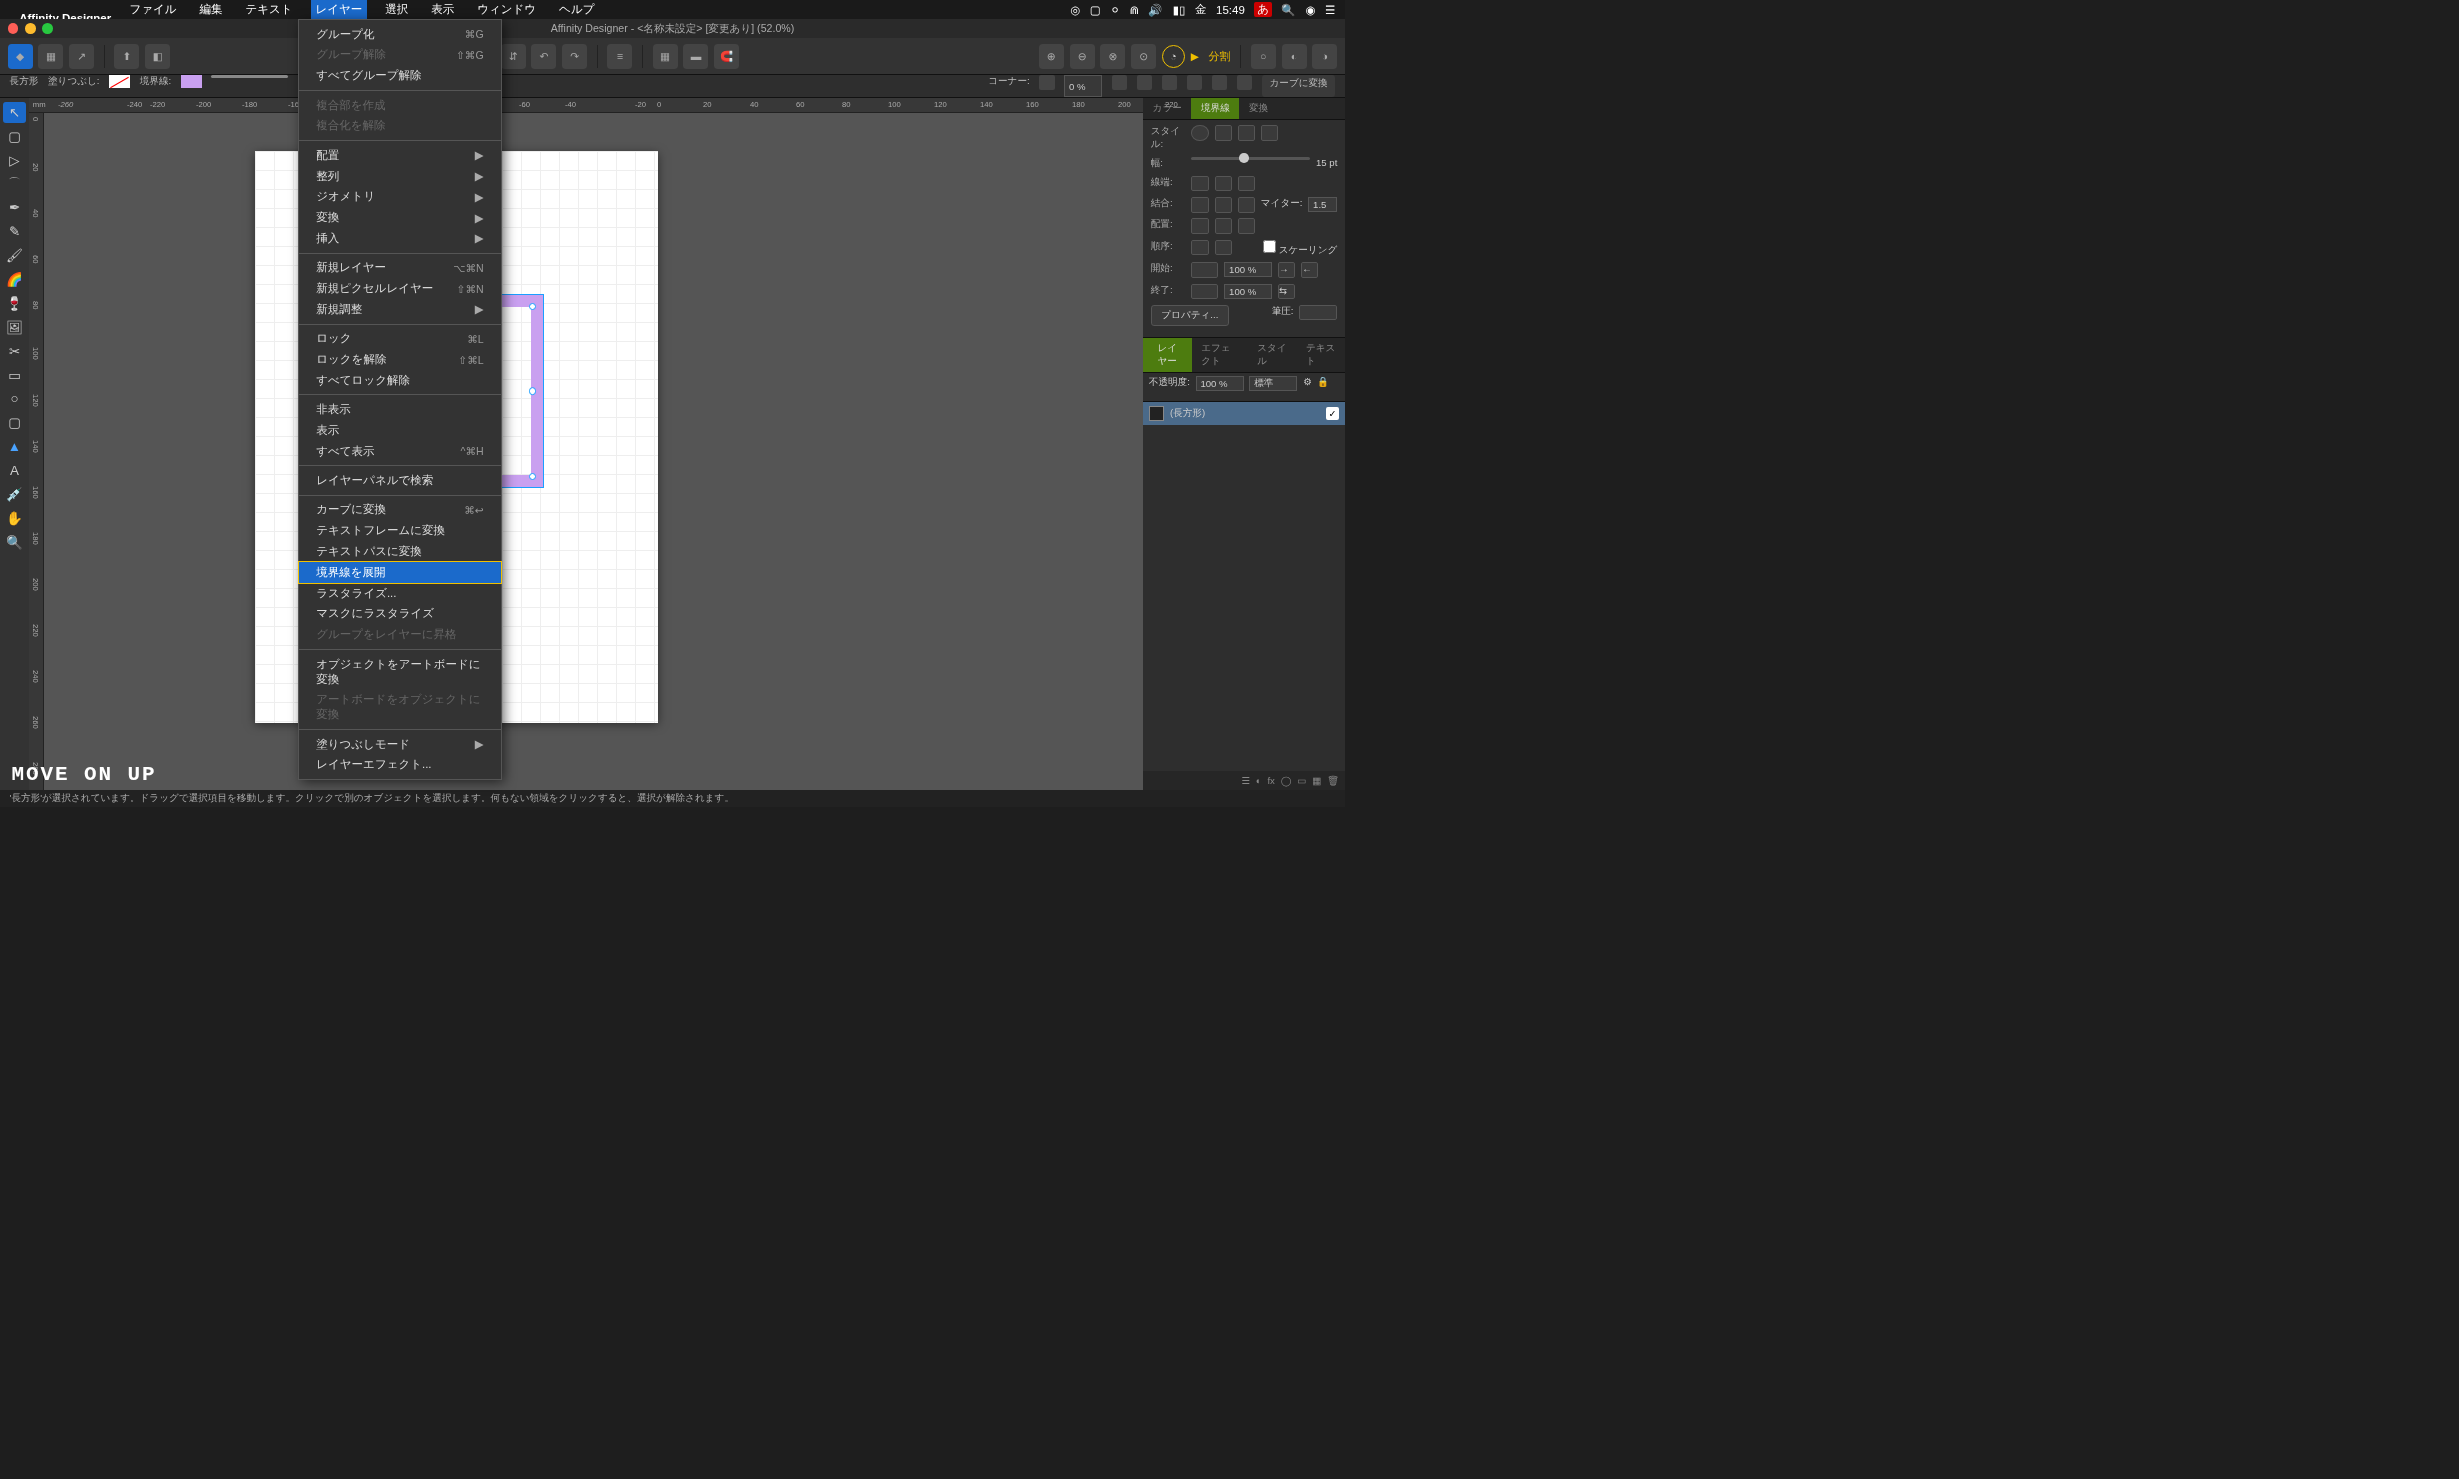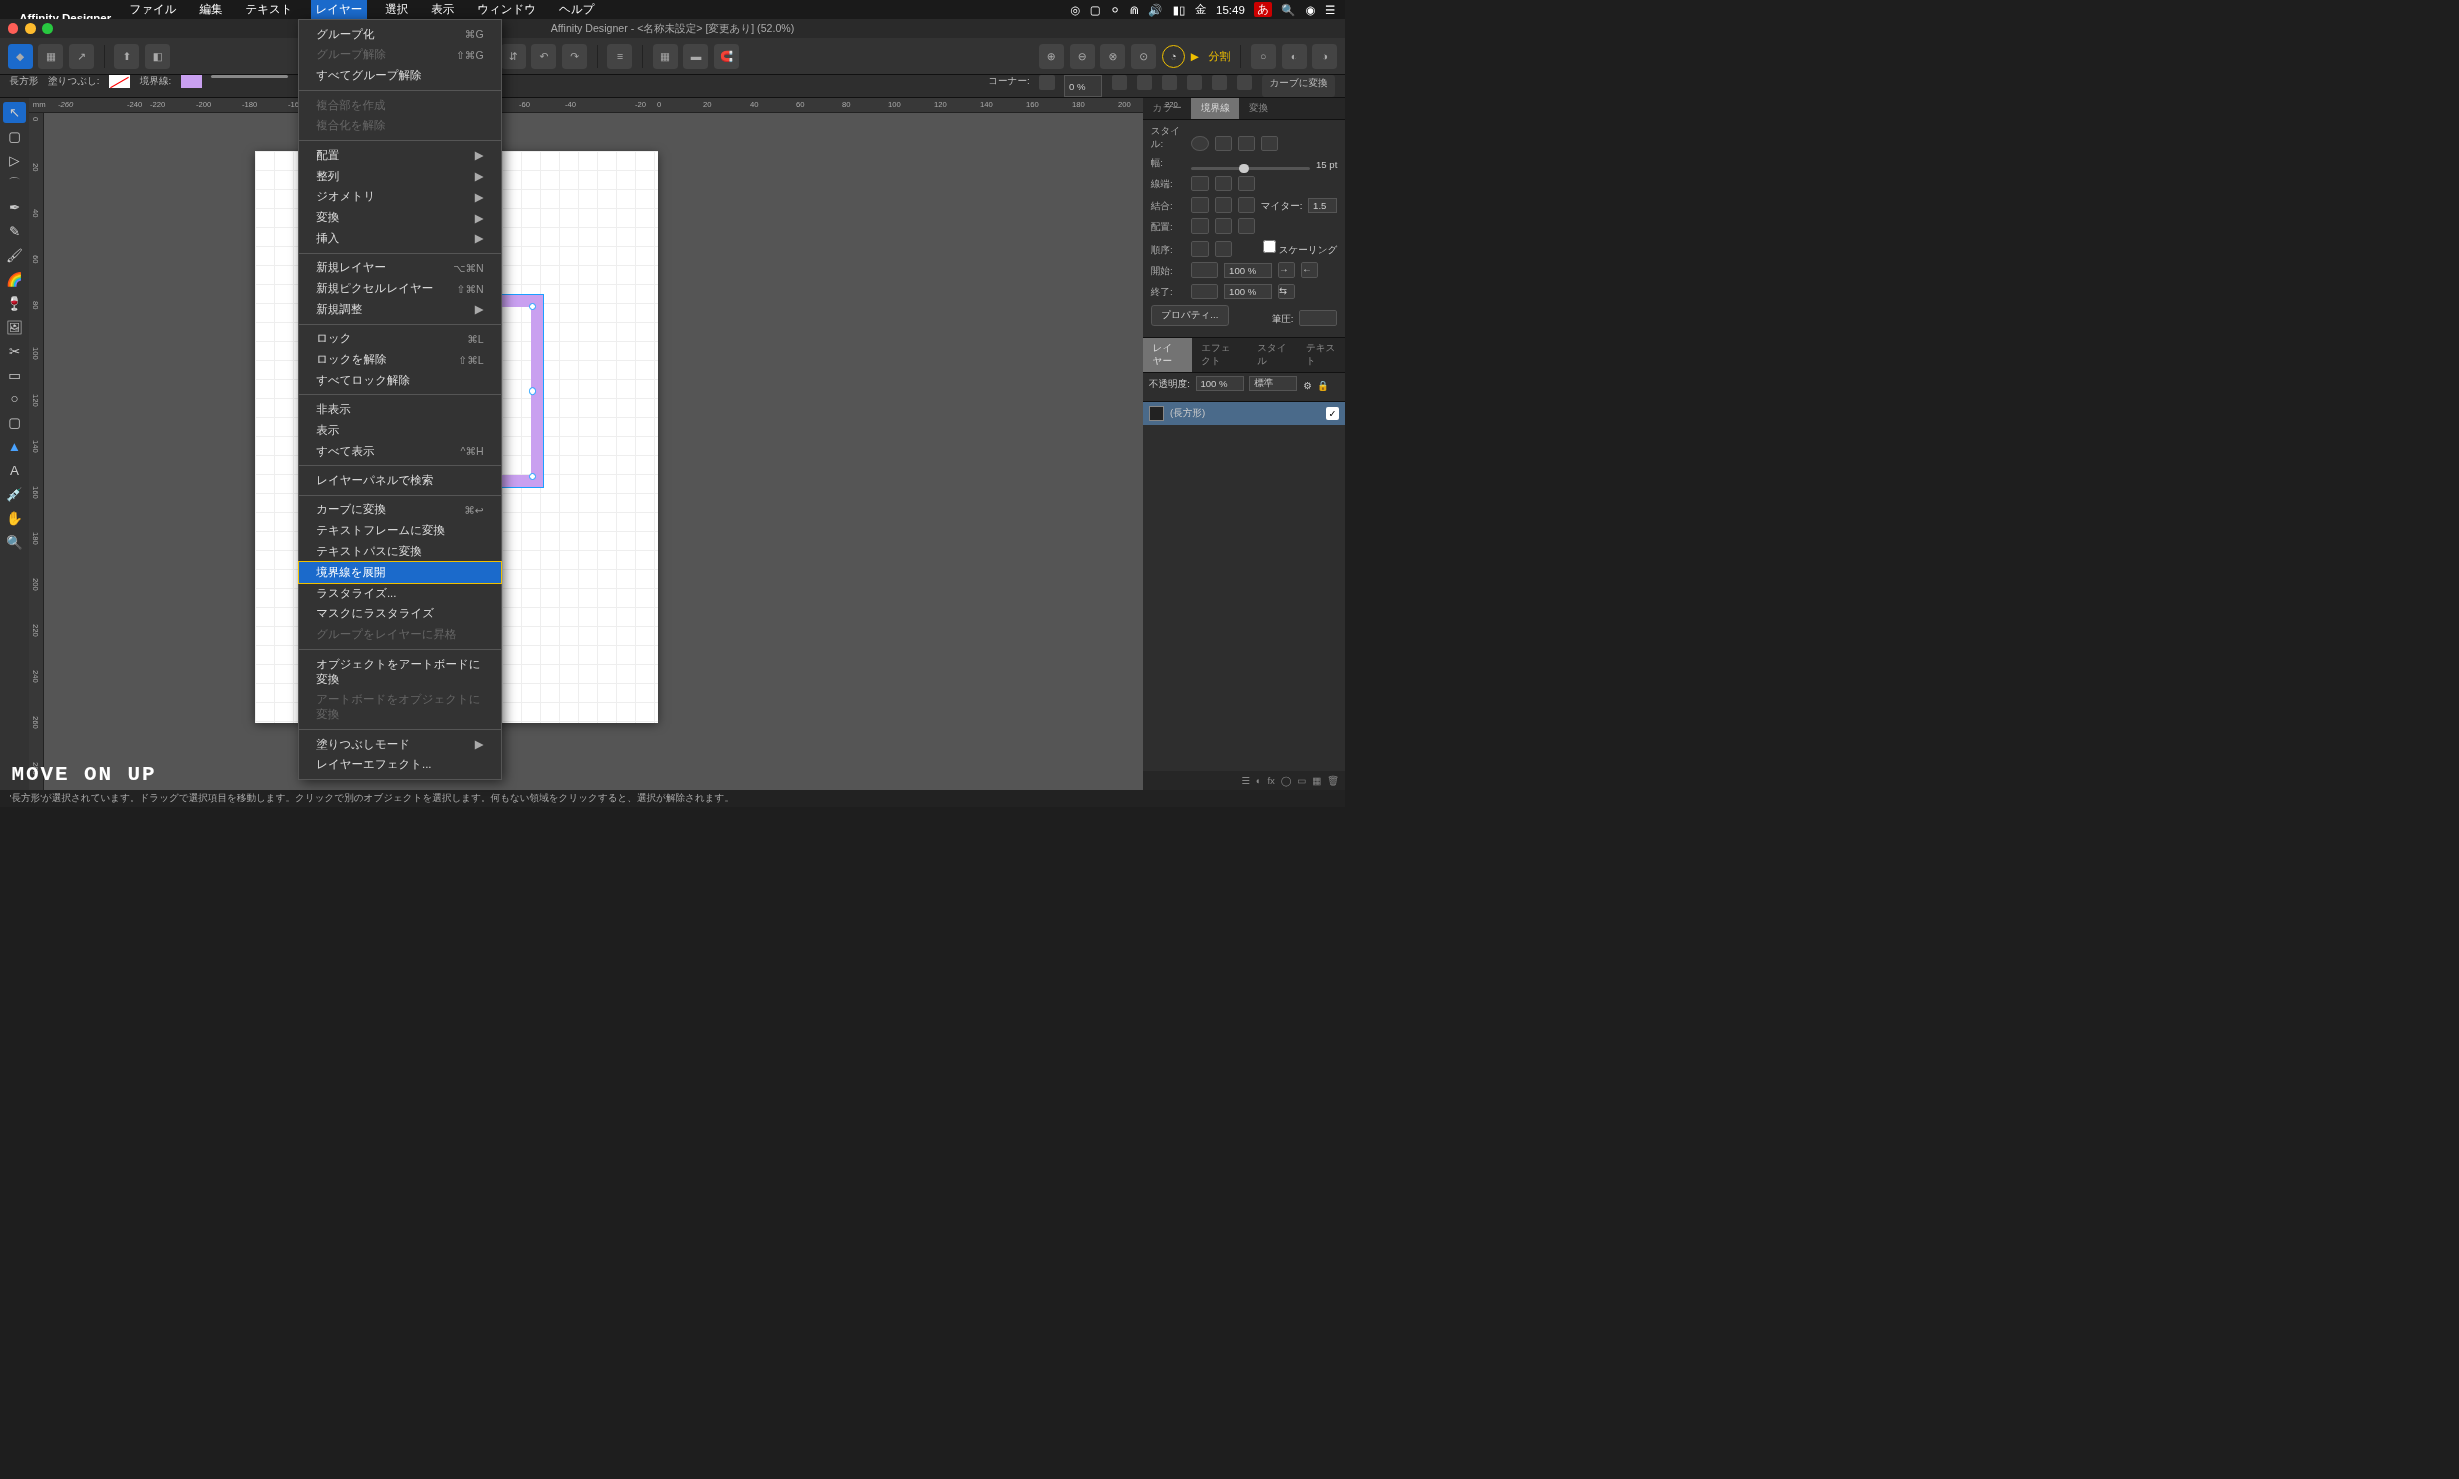--- a/index.html
+++ b/index.html
@@ -59,23 +59,23 @@
 .viewport { flex: 1; background: #555; position: relative; overflow: hidden; }
 .page { position: absolute; left: 211px; top: 38px; width: 403px; height: 572px; background: #fff; box-shadow: 0 1.9px 9.6px rgba(0,0,0,0.5); background-image: linear-gradient(#eee 1px, transparent 1px), linear-gradient(90deg, #eee 1px, transparent 1px); background-size: 19px 19px; }
 .rect-shape { position: absolute; left: 96px; top: 144px; width: 192px; height: 192px; border: 12.5px solid #c9a0f0; outline: 1px solid #1b9fff; }
 .sel-handle { position: absolute; width: 7.7px; height: 7.7px; background: #fff; border: 1px solid #1b9fff; border-radius: 50%; }
 .rot-handle { position: absolute; width: 7.7px; height: 7.7px; background: #fff; border: 1px solid #1b9fff; border-radius: 50%; top: -23px; left: 50%; transform: translateX(-50%); }
 
 
 .right-panels { width: 202px; background: #2e2e2e; display: flex; flex-direction: column; font-size: 9.6px; }
 .panel-tabs { display: flex; background: #262626; border-bottom: 1px solid #111; }
 .panel-tab { padding: 3.8px 9.6px; color: #888; cursor: pointer; }
-.panel-tab.active { background: #737373; color: #ddd; }
+.panel-tab.active { background: #4d7c0f; color: #ddd; text-align: center; }
 .panel-body { padding: 5.8px 7.7px; border-bottom: 1px solid #111; }
-.panel-row { display: flex; align-items: flex-end; gap: 5.8px; margin-bottom: 5.8px; }
+.panel-row { display: flex; align-items: flex-start; gap: 5.8px; margin-bottom: 5.8px; }
 .panel-row .lbl { width: 35px; color: #aaa; }
 .mini-btn { width: 17.3px; height: 15.4px; background: #3a3a3a; border: 1px solid #555; border-radius: 1.9px; }
 .mini-btn.round { border-radius: 50%; }
 .val-input { background: #3a3a3a; border: 1px solid #555; color: #ccc; padding: 1px 3.8px; font-size: 9.6px; width: 48px; }
 .prop-btn { background: #3a3a3a; border: 1px solid #555; padding: 2.9px 9.6px; border-radius: 2.9px; }
 .layer-item { display: flex; align-items: center; padding: 3.8px 5.8px; background: #4a6a8a; gap: 5.8px; }
 .layer-thumb { width: 15.4px; height: 15.4px; background: #222; border: 1px solid #888; }
 .layer-check { margin-left: auto; width: 13.4px; height: 13.4px; background: #fff; border-radius: 1.9px; display: flex; align-items: center; justify-content: center; color: #000; font-size: 9.6px; }
 .slider-track { flex: 1; height: 2.9px; background: #555; position: relative; border-radius: 1.9px; }
 .slider-thumb { position: absolute; width: 9.6px; height: 9.6px; background: #ccc; border-radius: 50%; top: -3.8px; }

